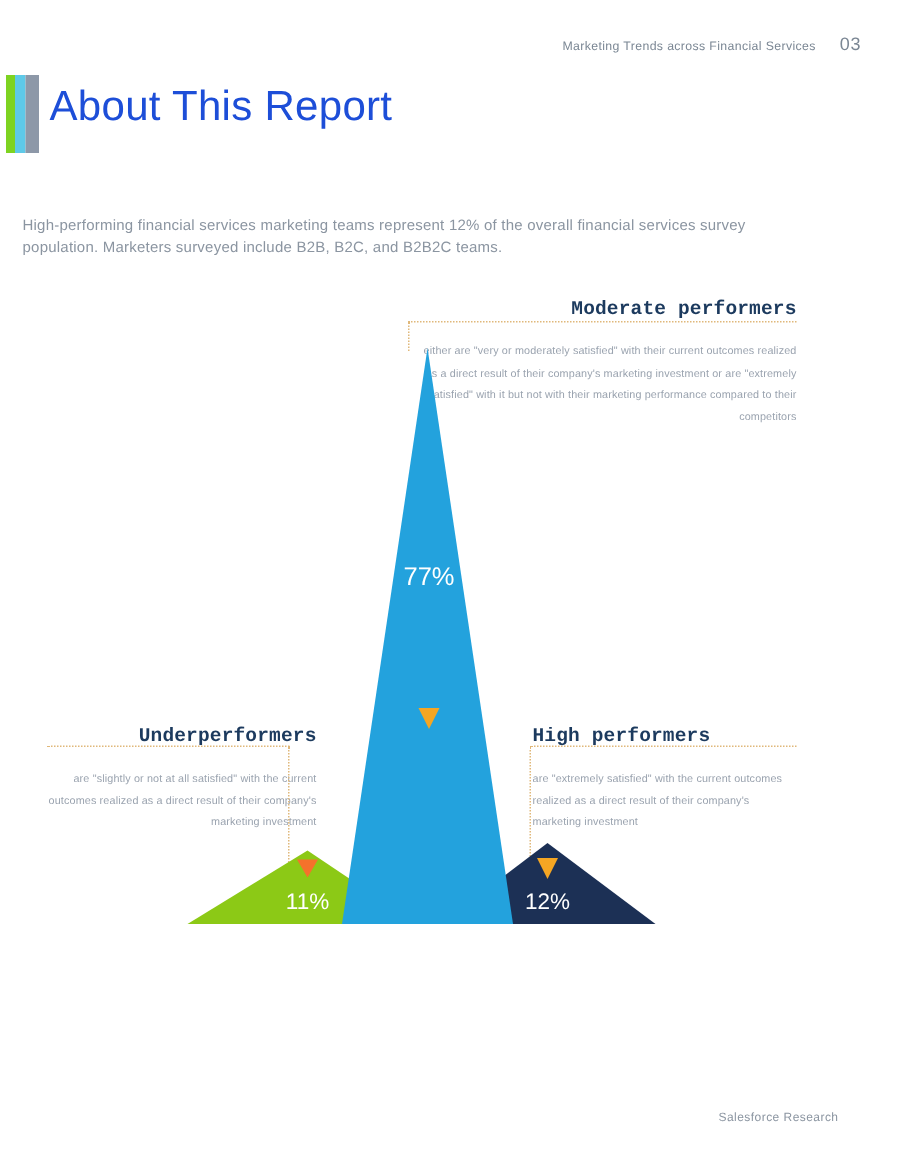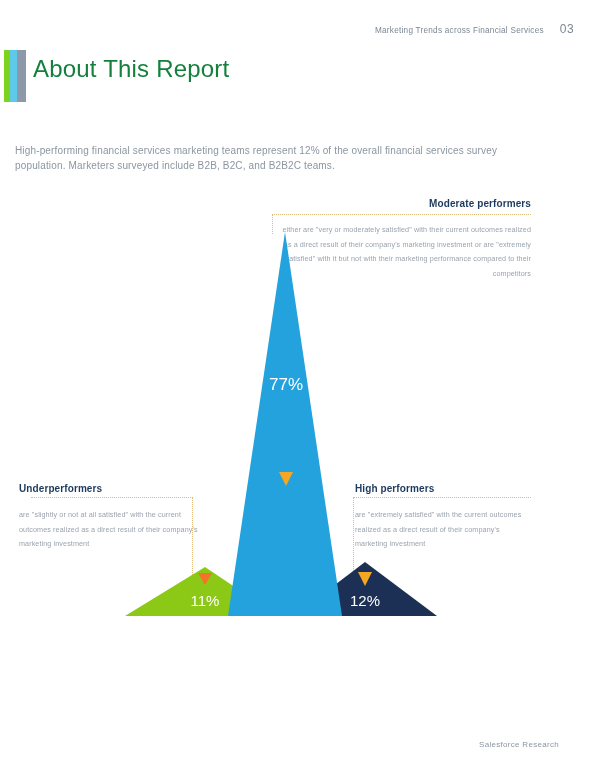--- a/index.html
+++ b/index.html
@@ -54,67 +54,68 @@
   }
   .accent-stripe { height: 100%; }
   .accent-stripe.s1 { width: 6px; background: #7ed321; }
   .accent-stripe.s2 { width: 7px; background: #5ec9e8; }
   .accent-stripe.s3 { width: 9px; background: #8d98a8; }
 
   .page-title {
     position: absolute;
     left: 33px;
     top: 55px;
-    font-size: 24px;
-    color: #15803d;
+    font-size: 28px;
+    color: #1d4ed8;
     letter-spacing: 0.2px;
     font-weight: 400;
   }
 
   
   .intro {
     position: absolute;
     left: 15px;
     top: 143px;
     width: 500px;
     font-size: 10px;
     line-height: 15px;
     color: #8b95a1;
     letter-spacing: 0.15px;
   }
 
   
   .callout { position: absolute; }
   .callout-heading {
-    font-size: 10px;
+    font-size: 13px;
     color: #1c3a5e;
     font-weight: 700;
     letter-spacing: 0.1px;
     margin-bottom: 5px;
+    font-family: Liberation Mono, monospace;
   }
   .callout-body {
     font-size: 7.2px;
     line-height: 14.5px;
     color: #9aa3af;
     letter-spacing: 0.1px;
   }
 
   .callout-moderate {
     left: 279px;
     top: 198px;
     width: 252px;
     text-align: right;
   }
   .callout-moderate .callout-body { padding-top: 9px; }
 
   .callout-under {
-    left: 19px;
+    left: 31px;
     top: 483px;
     width: 180px;
-    text-align: left;
+    text-align: right;
   }
   .callout-under .callout-body { padding-top: 9px; }
 
   .callout-high {
     left: 355px;
     top: 483px;
     width: 176px;
   }
   .callout-high .callout-body { padding-top: 9px; }
 

